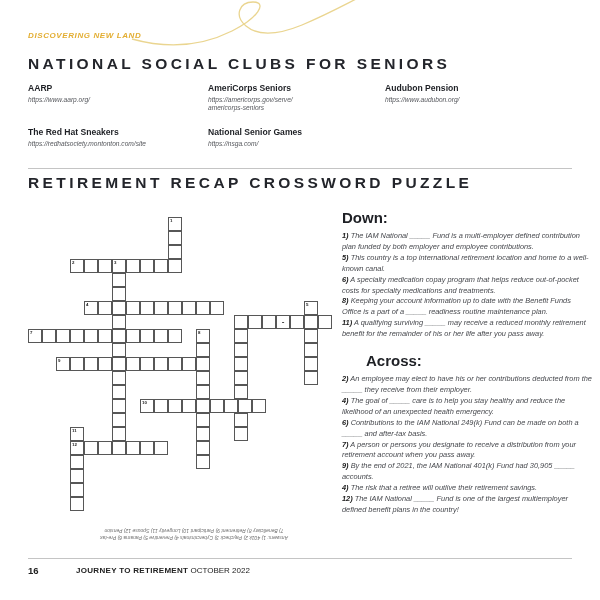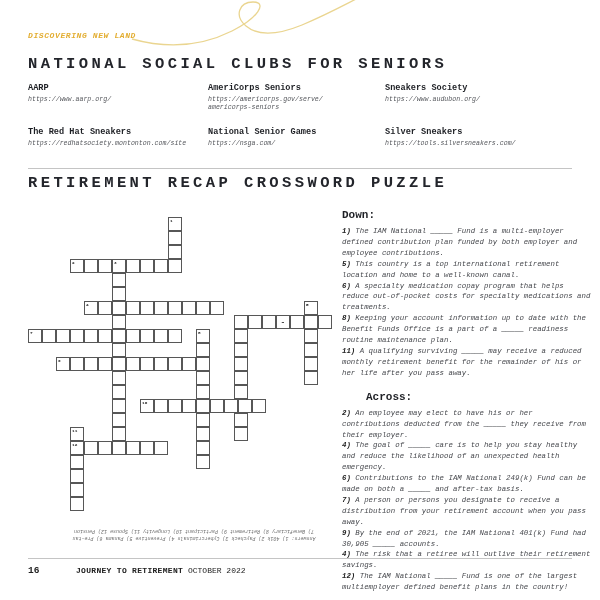--- a/index.html
+++ b/index.html
@@ -1,17 +1,17 @@
 <!DOCTYPE html>
 <html><head>
 <meta charset="utf-8">
 <style>
   html,body{margin:0;padding:0;background:#fff;}
   .page{position:relative;width:600px;height:596px;background:#ffffff;overflow:hidden;
-        font-family:Liberation Mono, monospace;color:#26282e;}
+        font-family:Liberation Sans, sans-serif;color:#26282e;}
 
   .swirl{position:absolute;left:0;top:0;pointer-events:none;}
 
   .eyebrow{position:absolute;left:28px;top:31px;font-size:8px;font-weight:bold;font-style:italic;
            letter-spacing:.6px;color:#e3ae33;}
 
   .h-title{position:absolute;left:28px;margin:0;font-size:15.5px;font-weight:bold;
            letter-spacing:3.4px;color:#23252b;white-space:nowrap;}
   .s1{top:55px;}
   .s2{top:174px;}
@@ -29,21 +29,21 @@
   .cw-cell{position:absolute;width:14px;height:14px;box-sizing:border-box;
            border:1px solid #575757;background:#fff;font-size:8px;line-height:12px;
            text-align:center;font-weight:bold;color:#333;}
   .cw-num{position:absolute;left:1px;top:0px;font-size:4.4px;line-height:5px;
           font-weight:bold;font-style:normal;color:#222;}
 
   .answers{position:absolute;left:60px;top:528px;width:268px;transform:rotate(180deg);
            font-size:5px;line-height:6.6px;font-style:italic;color:#6e6e6e;text-align:center;}
 
   .clues{position:absolute;left:342px;top:209px;width:250px;}
-  .clue-head{font-size:11px;font-weight:bold;color:#1e2025;margin:0 0 5px 0;}
+  .clue-head{font-size:15px;font-weight:bold;color:#1e2025;margin:0 0 5px 0;}
   .clue-head.across{margin-top:12px;margin-left:24px;}
   .clue{font-size:7.4px;line-height:10.9px;font-style:italic;color:#46484d;}
   .clue b{font-style:italic;color:#222;}
 
   .footer{position:absolute;left:0;top:565px;width:600px;font-size:8px;color:#222;}
   .pg{position:absolute;left:28px;top:0;font-size:9.5px;font-weight:bold;}
   .mag{position:absolute;left:76px;top:1px;font-weight:bold;letter-spacing:.3px;}
   .issue{position:absolute;left:76px;top:1px;}
   .issue-offset{visibility:hidden;font-weight:bold;letter-spacing:.3px;}
 </style>
@@ -64,34 +64,30 @@
     <div class="club">
       <div class="club-name">AARP</div>
       <div class="club-url">https://www.aarp.org/</div>
     </div>
     <div class="club">
       <div class="club-name">AmeriCorps Seniors</div>
       <div class="club-url">https://americorps.gov/serve/</div>
       <div class="club-url">americorps-seniors</div>
     </div>
     <div class="club">
-      <div class="club-name">Sneakers Society</div>
+      <div class="club-name">Audubon Pension</div>
       <div class="club-url">https://www.audubon.org/</div>
     </div>
     <div class="club">
       <div class="club-name">The Red Hat Sneakers</div>
       <div class="club-url">https://redhatsociety.montonton.com/site</div>
     </div>
     <div class="club">
       <div class="club-name">National Senior Games</div>
       <div class="club-url">https://nsga.com/</div>
-    </div>
-    <div class="club">
-      <div class="club-name">Silver Sneakers</div>
-      <div class="club-url">https://tools.silversneakers.com/</div>
     </div>
   </div>
 
   <div class="rule rule-mid"></div>
 
   <h1 class="h-title s2">RETIREMENT RECAP CROSSWORD PUZZLE</h1>
 
   <div id="crossword">
       <div class="cw-cell" style="left: 168px; top: 217px;">
         <span class="cw-num">1</span>

